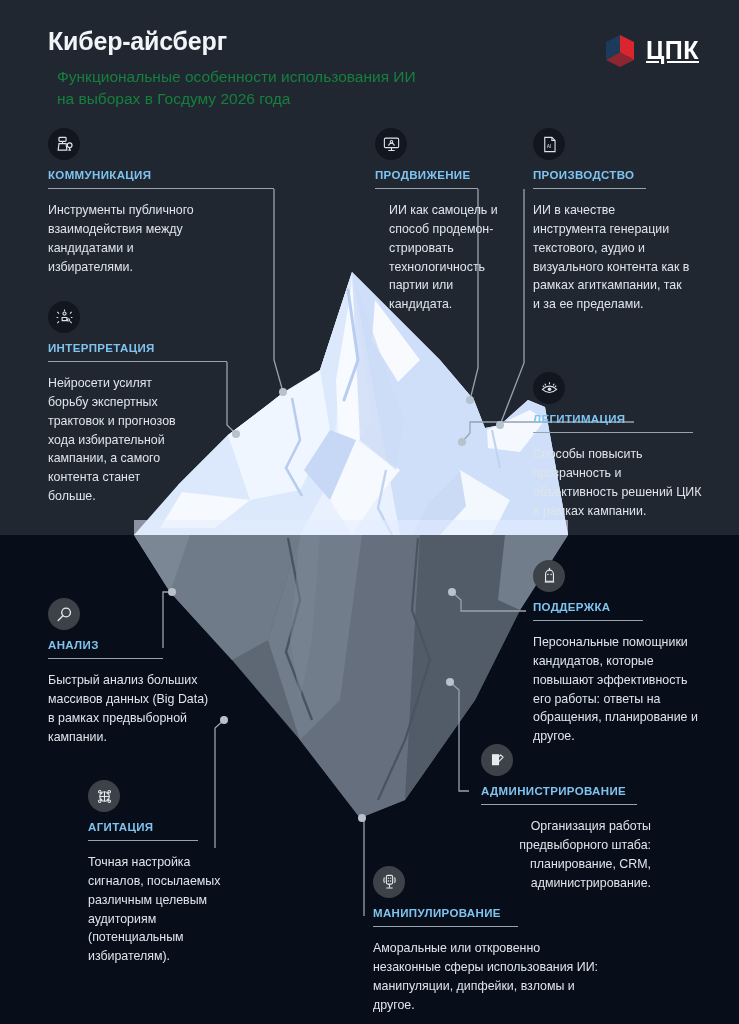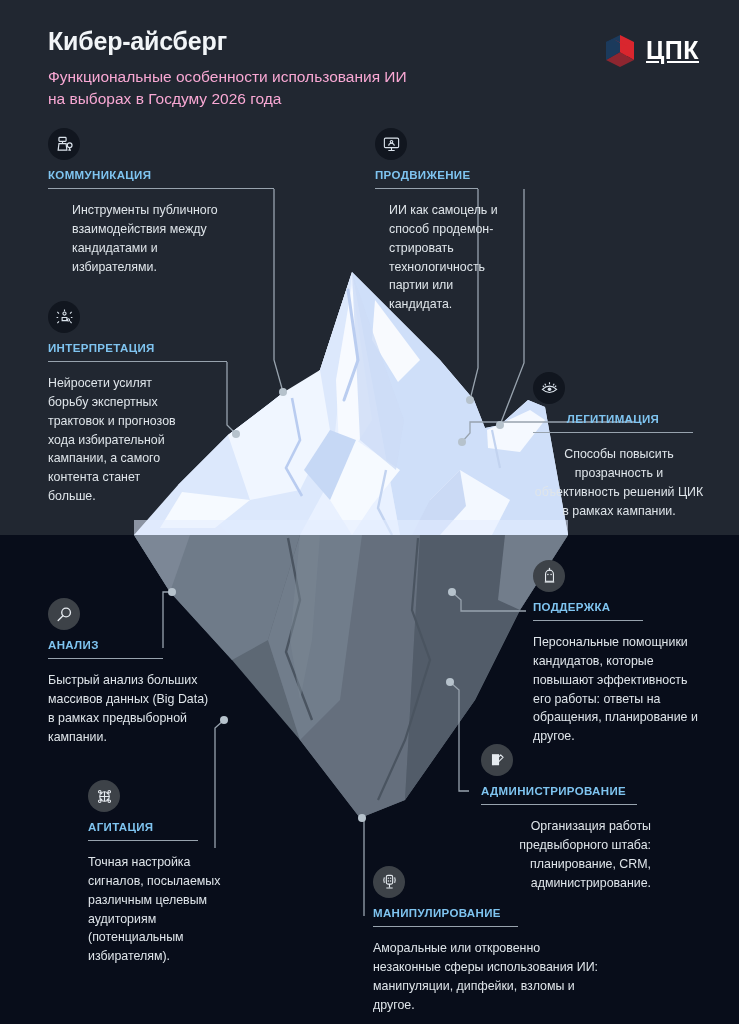--- a/index.html
+++ b/index.html
@@ -23,21 +23,21 @@
   
   #connectors{position:absolute;left:0;top:0;width:739px;height:1024px;pointer-events:none;}
 
   
   .header{position:absolute;left:48px;top:28px;width:560px;}
   .title{
     font-size:25px;font-weight:bold;color:#f2f5f8;
     letter-spacing:-0.2px;margin:0 0 10px 0;line-height:1.1;
   }
   .subtitle{
-    font-size:15.5px;color:#f9a8d4;line-height:1.42;margin:0;font-weight:400;
+    font-size:15.5px;color:#15803d;line-height:1.42;margin:9px;font-weight:400;
   }
 
   
   .logo{position:absolute;right:40px;top:32px;display:flex;align-items:center;gap:6px;}
   .logo-text{font-size:25px;font-weight:bold;color:#ffffff;letter-spacing:0.5px;line-height:1;text-decoration:underline;}
 
   
   .block{position:absolute;}
   .icon-circle{
     width:32px;height:32px;border-radius:50%;
@@ -179,21 +179,21 @@
       <svg width="19" height="19" viewBox="0 0 24 24" fill="none" stroke="#dbe3ec" stroke-width="1.5">
         <rect x="5" y="3" width="9" height="5" rx="1"></rect>
         <path d="M9.5 8 v3"></path>
         <path d="M5 11 h9 l1 8 h-11 z"></path>
         <circle cx="18.5" cy="13" r="3"></circle>
         <path d="M18.5 16 v4 M16.8 19 h3.4"></path>
       </svg>
     </div>
     <div class="blk-title">КОММУНИКАЦИЯ</div>
     <div class="blk-rule"></div>
-    <div class="blk-body" style="width:160px;margin-left:24px;">Инструменты публичного взаимодействия между кандидатами и избирателями.</div>
+    <div class="blk-body" style="width:160px;">Инструменты публичного взаимодействия между кандидатами и избирателями.</div>
   </div>
 
   <div class="block" style="left:48px;top:301px;width:179px;">
     <div class="icon-circle">
       <svg width="19" height="19" viewBox="0 0 24 24" fill="none" stroke="#dbe3ec" stroke-width="1.4">
         <circle cx="12" cy="7" r="2"></circle>
         <path d="M9 12 h6 v4 h-6 z"></path>
         <path d="M3 5 l2 2 M21 5 l-2 2 M3 19 l2-2 M21 19 l-2-2 M12 2 v2 M2 12 h2 M20 12 h2"></path>
         <circle cx="17" cy="15" r="1.4"></circle>
         <path d="M15 15 h-0.8"></path>
@@ -211,22 +211,34 @@
         <circle cx="12" cy="8.5" r="1.6"></circle>
         <path d="M8.5 13.5 a3.5 3 0 0 1 7 0"></path>
         <path d="M12 16 v3 M8 19.5 h8"></path>
       </svg>
     </div>
     <div class="blk-title">ПРОДВИЖЕНИЕ</div>
     <div class="blk-rule"></div>
     <div class="blk-body" style="width:112px;margin-left:14px;">ИИ как самоцель и способ продемон-стрировать технологичность партии или кандидата.</div>
   </div>
 
-
-  <div class="block" style="left:533px;top:372px;width:160px;text-align:center;">
+  <div class="block" style="left:533px;top:128px;width:113px;">
+    <div class="icon-circle">
+      <svg width="19" height="19" viewBox="0 0 24 24" fill="none" stroke="#dbe3ec" stroke-width="1.4">
+        <path d="M6 3 h9 l4 4 v14 h-13 z"></path>
+        <path d="M15 3 v4 h4"></path>
+        <text x="11.5" y="16" font-size="6" fill="#dbe3ec" stroke="none" text-anchor="middle" font-family="Liberation Sans, sans-serif">AI</text>
+      </svg>
+    </div>
+    <div class="blk-title">ПРОИЗВОДСТВО</div>
+    <div class="blk-rule"></div>
+    <div class="blk-body" style="width:158px;margin-left:0px;">ИИ в качестве инструмента генерации текстового, аудио и визуального контента как в рамках агиткампании, так и за ее пределами.</div>
+  </div>
+
+  <div class="block" style="left:533px;top:372px;width:160px;">
     <div class="icon-circle">
       <svg width="19" height="19" viewBox="0 0 24 24" fill="none" stroke="#dbe3ec" stroke-width="1.4">
         <path d="M3 13 q9 -8 18 0 q-9 8 -18 0 z"></path>
         <circle cx="12" cy="13" r="2.3" fill="#dbe3ec" stroke="none"></circle>
         <path d="M12 4 v2.5 M6 6 l1.4 2 M18 6 l-1.4 2 M3.5 8.5 l1.8 1.4 M20.5 8.5 l-1.8 1.4"></path>
       </svg>
     </div>
     <div class="blk-title">ЛЕГИТИМАЦИЯ</div>
     <div class="blk-rule"></div>
     <div class="blk-body" style="width:172px;">Способы повысить прозрачность и объективность решений ЦИК в рамках кампании.</div>

